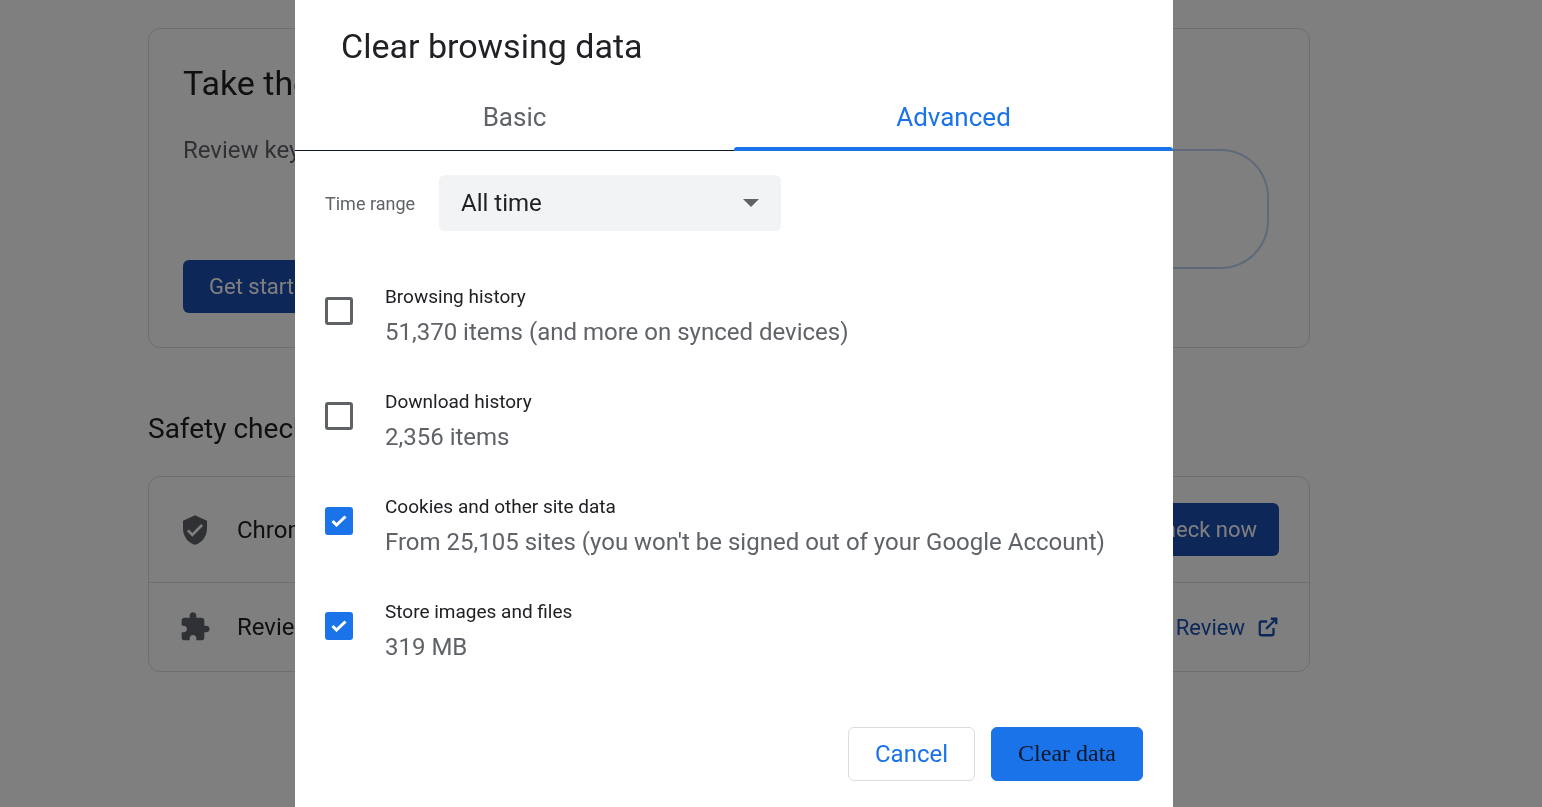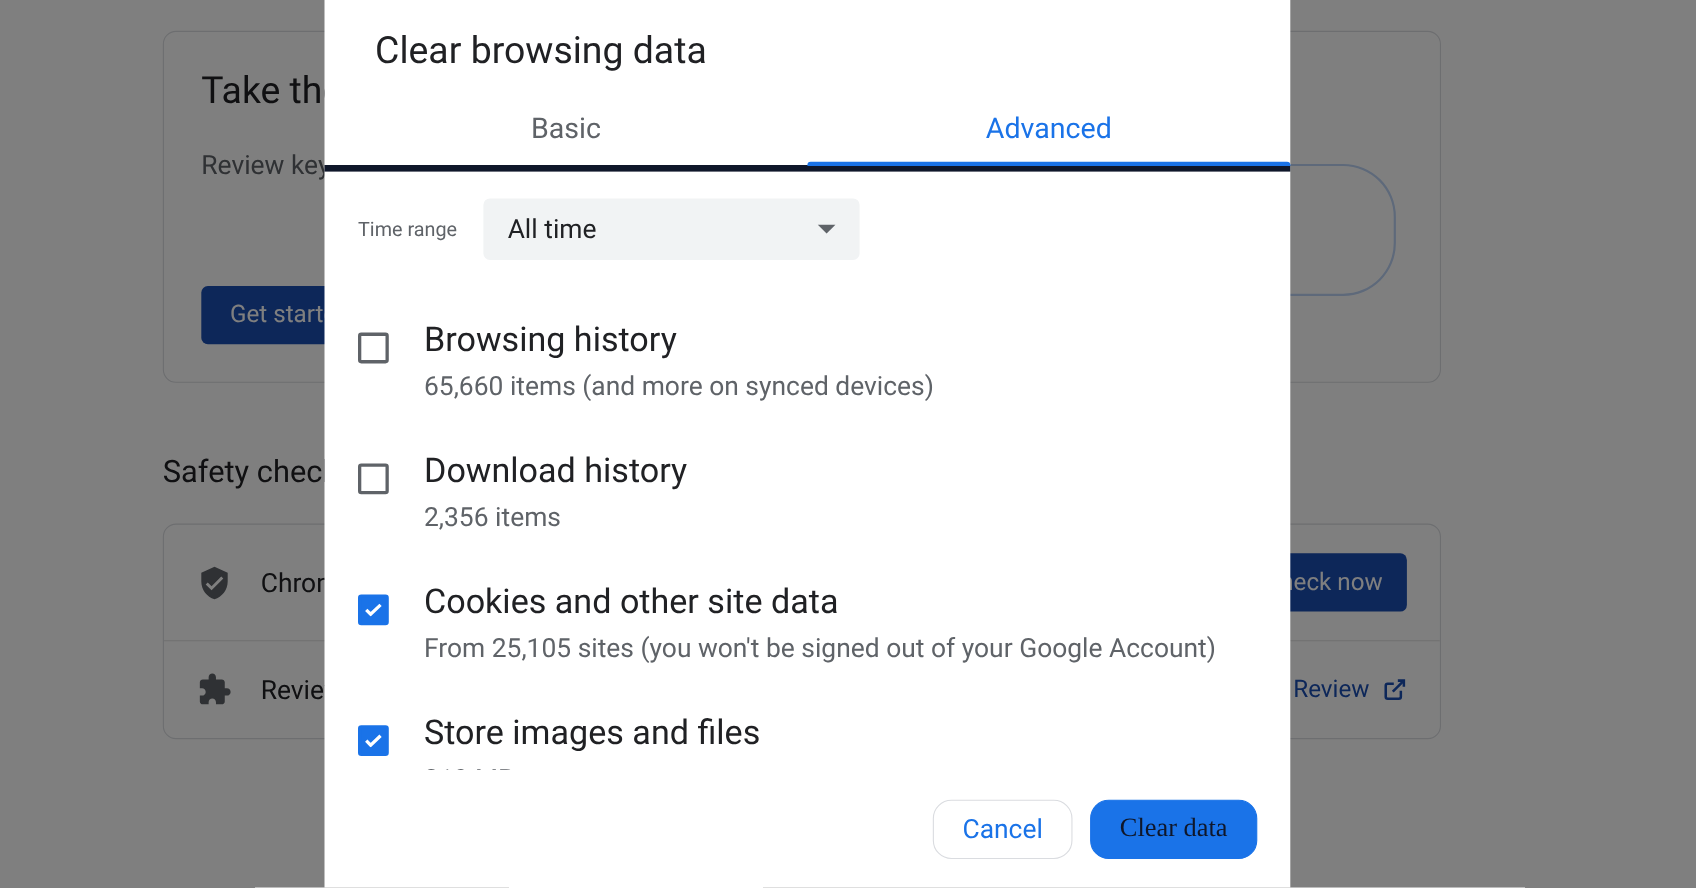--- a/index.html
+++ b/index.html
@@ -86,21 +86,21 @@
     }
     .dialog-header {
       padding: 26px 34px 20px 34px;
       margin-left: 12px;
     }
     .dialog-title {
       font-size: 34px; color: #202124; font-weight: 400;
     }
     .tabs {
       display: flex;
-      border-bottom: 6px solid #0f172a;
+      border-bottom: 1px solid #0f172a;
     }
     .tab {
       flex: 1; text-align: center;
       padding: 16px 0 18px 0;
       font-size: 26px;
       color: #5f6368;
       cursor: pointer;
       position: relative;
     }
     .tab.active {
@@ -163,32 +163,32 @@
       background: #1a73e8; border-color: #1a73e8;
     }
     .checkmark-icon {
       display: none;
     }
     .checkbox.checked .checkmark-icon {
       display: block;
       width: 16px; height: 12px;
     }
     .opt-text { flex: 1; }
-    .opt-title { font-size: 31px; color: #202124; margin-bottom: 6px; }
+    .opt-title { font-size: 19px; color: #202124; margin-bottom: 6px; }
     .opt-sub { font-size: 24px; color: #5f6368; line-height: 1.5; }
     .footer {
       display: flex; justify-content: flex-end;
       gap: 16px;
       padding: 26px 30px;
       border-top: 1px solid transparent;
     }
     .btn {
       padding: 12px 26px;
       font-size: 24px;
-      border-radius: 17px;
+      border-radius: 6px;
       cursor: pointer;
     }
     .btn-cancel {
       background: #fff; color: #1a73e8;
       border: 1px solid #dadce0;
     }
     .btn-clear {
       background: #1a73e8; color: #0f172a;
       border: 1px solid #1a73e8;
       font-family: Liberation Serif, serif;
@@ -259,21 +259,21 @@
     </div>
     <div class="options">
       <div class="option">
         <div class="checkbox-wrap">
           <div class="checkbox">
             
           </div>
         </div>
         <div class="opt-text">
           <div class="opt-title">Browsing history</div>
-          <div class="opt-sub">65,660 items (and more on synced devices)</div>
+          <div class="opt-sub">51,370 items (and more on synced devices)</div>
         </div>
       </div>
       <div class="option">
         <div class="checkbox-wrap">
           <div class="checkbox">
             
           </div>
         </div>
         <div class="opt-text">
           <div class="opt-title">Download history</div>

